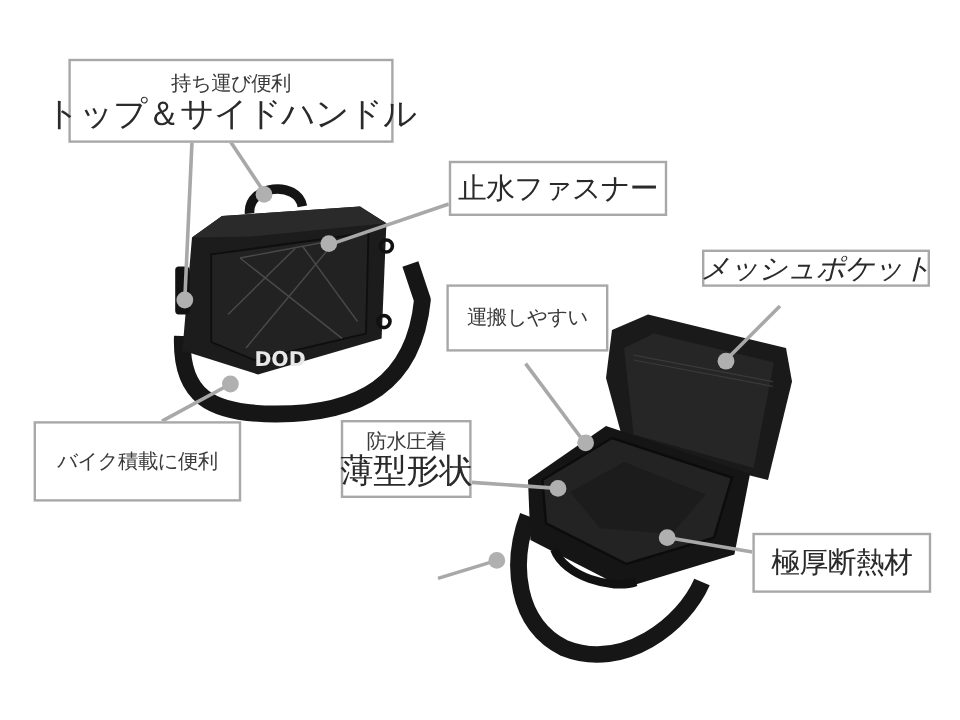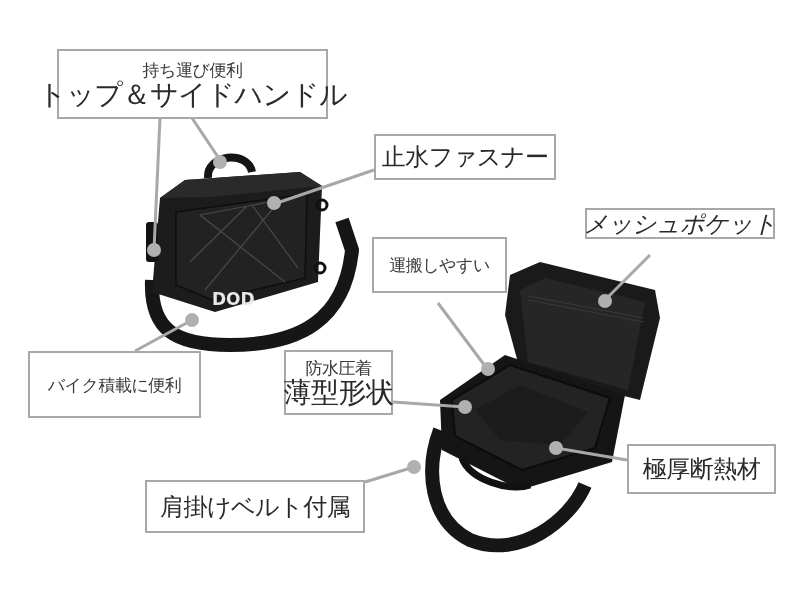--- a/index.html
+++ b/index.html
@@ -136,17 +136,14 @@
 
   <div class="callout" style="left:284px; top:350px; width:109px; height:65px;">
     <div class="sub">防水圧着</div>
     <div class="main">薄型形状</div>
   </div>
 
   <div class="callout" style="left:627px; top:444px; width:149px; height:50px;">
     <div class="single">極厚断熱材</div>
   </div>
 
-  <div class="callout" style="left:145px; top:480px; width:220px; height:53px;">
-    <div class="single">肩掛けベルト付属</div>
-  </div>
 
 </div>
 
 </body></html>

